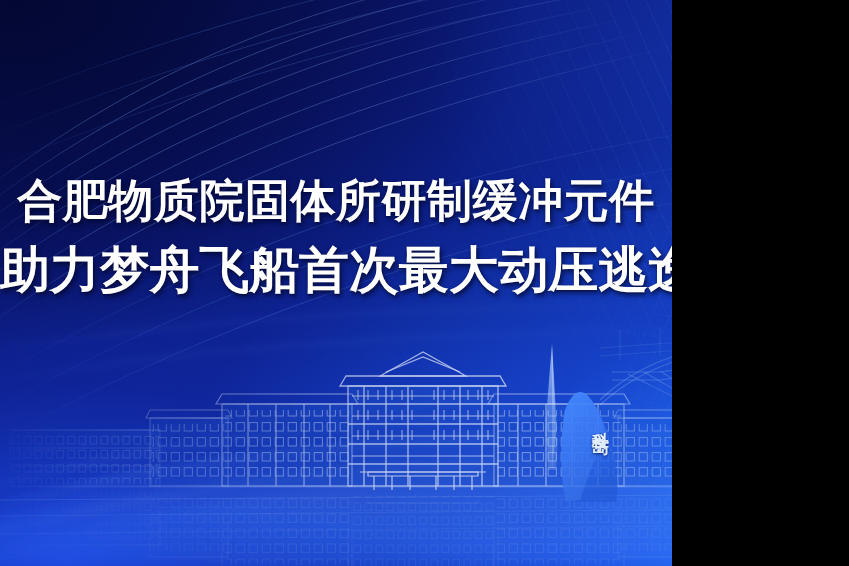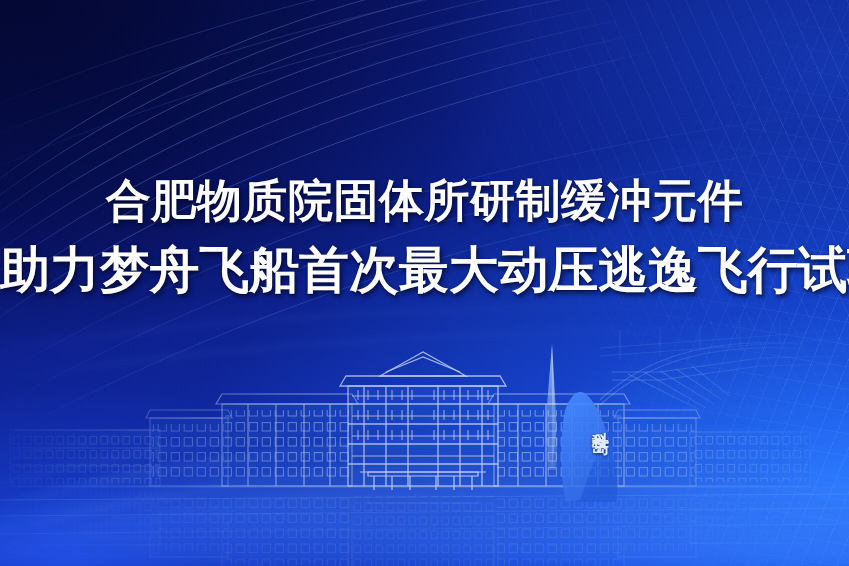--- a/index.html
+++ b/index.html
@@ -1,21 +1,21 @@
 <!DOCTYPE html>
 <html><head>
 <meta charset="utf-8">
 <title>banner</title>
 <style>
   html,body{margin:0;padding:0;background:#000;}
   *{box-sizing:border-box;}
 
   #banner{
     position:relative;
-    width:849px;
+    width:672px;
     height:566px;
     overflow:hidden;
     font-family:"Liberation Sans","DejaVu Sans",sans-serif;
     background:#ec4899;
   }
 
   .layer{position:absolute;top:0;left:0;width:849px;height:566px;}
 
   
   #bg-base{

